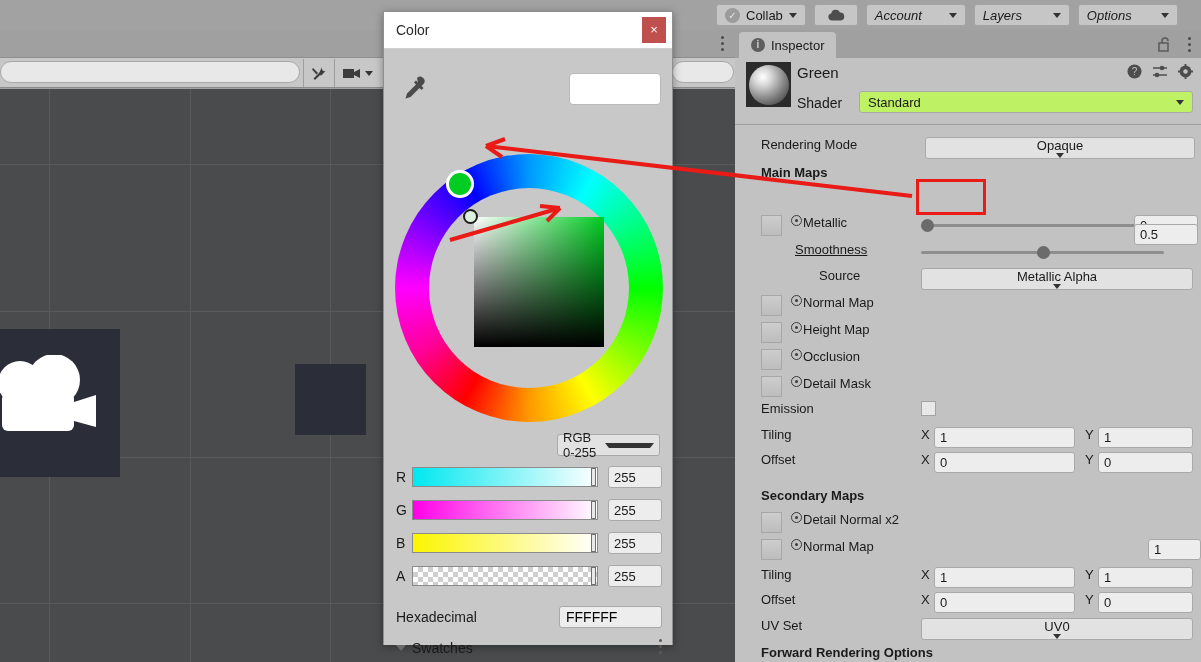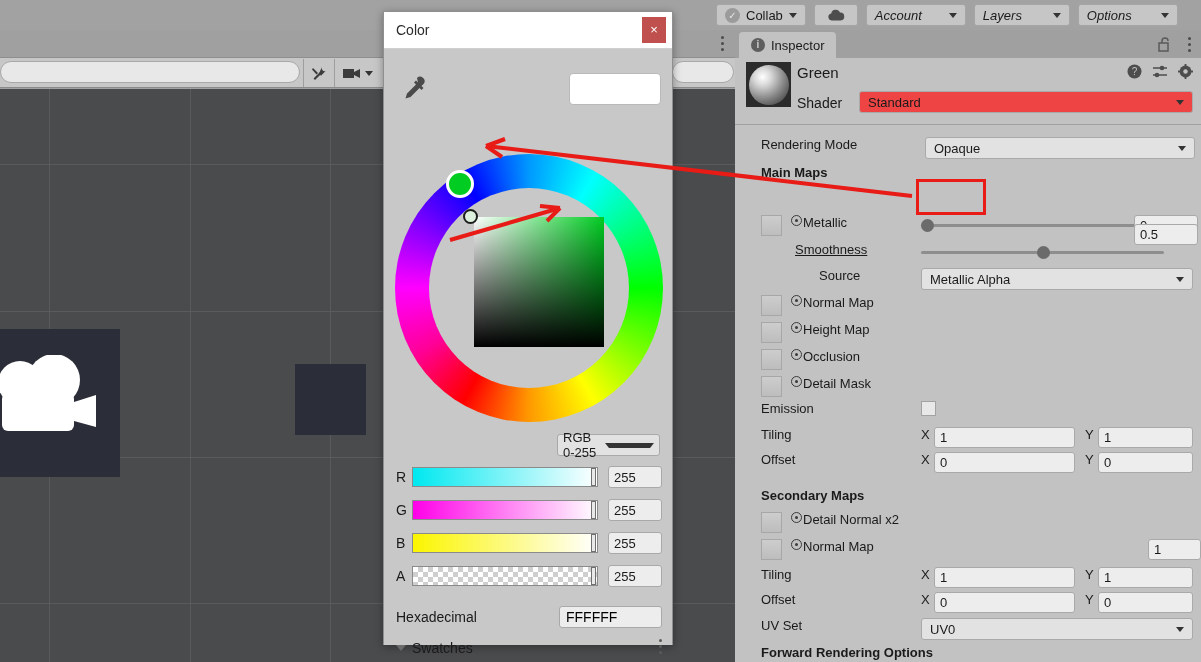--- a/index.html
+++ b/index.html
@@ -102,26 +102,26 @@
   .insp-lock { position: absolute; right: 30px; top: 7px; }
   .insp-kebab { position: absolute; right: 10px; top: 7px; }
   .insp-kebab i { display:block; width:3px; height:3px; background:#4a4a4a; border-radius:50%; margin-bottom:3px; }
 
   .mat-head { position: absolute; left: 0; top: 58px; width: 466px; height: 67px; background: #c2c2c2; border-bottom: 1px solid #a0a0a0; }
   .mat-preview { position: absolute; left: 11px; top: 4px; width: 45px; height: 45px; background: #2b2b2b; display:flex; align-items:center; justify-content:center; }
   .mat-sphere { width: 40px; height: 40px; border-radius: 50%; background: radial-gradient(circle at 34% 30%, #ffffff 0%, #d8d8d8 22%, #8a8a8a 55%, #3a3a3a 92%); }
   .mat-name { position: absolute; left: 62px; top: 6px; font-size: 15px; }
   .mat-icons { position: absolute; right: 8px; top: 6px; display:flex; gap: 10px; align-items:center; }
   .mat-shader-lbl { position: absolute; left: 62px; top: 37px; font-size: 14px; }
-  .mat-shader-dd { position: absolute; left: 124px; top: 33px; width: 334px; height: 22px; background: #ef4444; border: 1px solid #a9a9a9; border-radius: 3px; display:flex; align-items:center; padding: 0 8px; font-size: 13px; cursor:pointer; }
+  .mat-shader-dd { position: absolute; left: 124px; top: 33px; width: 334px; height: 22px; background: #bef264; border: 1px solid #a9a9a9; border-radius: 3px; display:flex; align-items:center; padding: 0 8px; font-size: 13px; cursor:pointer; }
   .mat-shader-dd span.lbl { flex:1; }
 
   .row { position: absolute; left: 0; width: 466px; height: 26px; display:flex; align-items:flex-start; }
   .lbl { font-size: 13px; }
-  .dd { background: #e2e2e2; border: 1px solid #a9a9a9; border-radius: 3px; height: 22px; display:flex; align-items:center; padding: 0 8px; font-size: 13px; cursor:pointer; }
+  .dd { background: #e2e2e2; border: 1px solid #a9a9a9; border-radius: 3px; height: 22px; display:flex; align-items:center; padding: 0 8px; font-size: 13px; cursor:pointer;flex-direction:column; }
   .dd span.lbl { flex: 1; }
   .caret-dd { border-left: 4px solid transparent; border-right: 4px solid transparent; border-top: 5px solid #333; }
   .tex-slot { width: 21px; height: 21px; background: linear-gradient(to bottom,#cdcdcd,#bdbdbd); border: 1px solid #a7a7a7; }
   .target-ic { display:inline-block; width: 11px; height: 11px; border: 1px solid #3a3a3a; border-radius: 50%; position: relative; margin-right: 1px; }
   .target-ic::after { content:''; position:absolute; left:3px; top:3px; width:3px; height:3px; background:#3a3a3a; border-radius:50%; }
   .sec-title { font-weight: bold; font-size: 13px; }
   .num-field { background: #ededed; border: 1px solid #a9a9a9; border-radius: 3px; height: 21px; font-size: 13px; padding: 1px 5px; font-family:"Liberation Sans",sans-serif; color:#1a1a1a; }
   .slider { position: relative; height: 21px; display:flex; align-items:center; }
   .slider-track { width:100%; height: 3px; background: #8e8e8e; border-radius: 2px; }
   .slider-knob { position: absolute; width: 13px; height: 13px; border-radius: 50%; background: #6b6b6b; }

